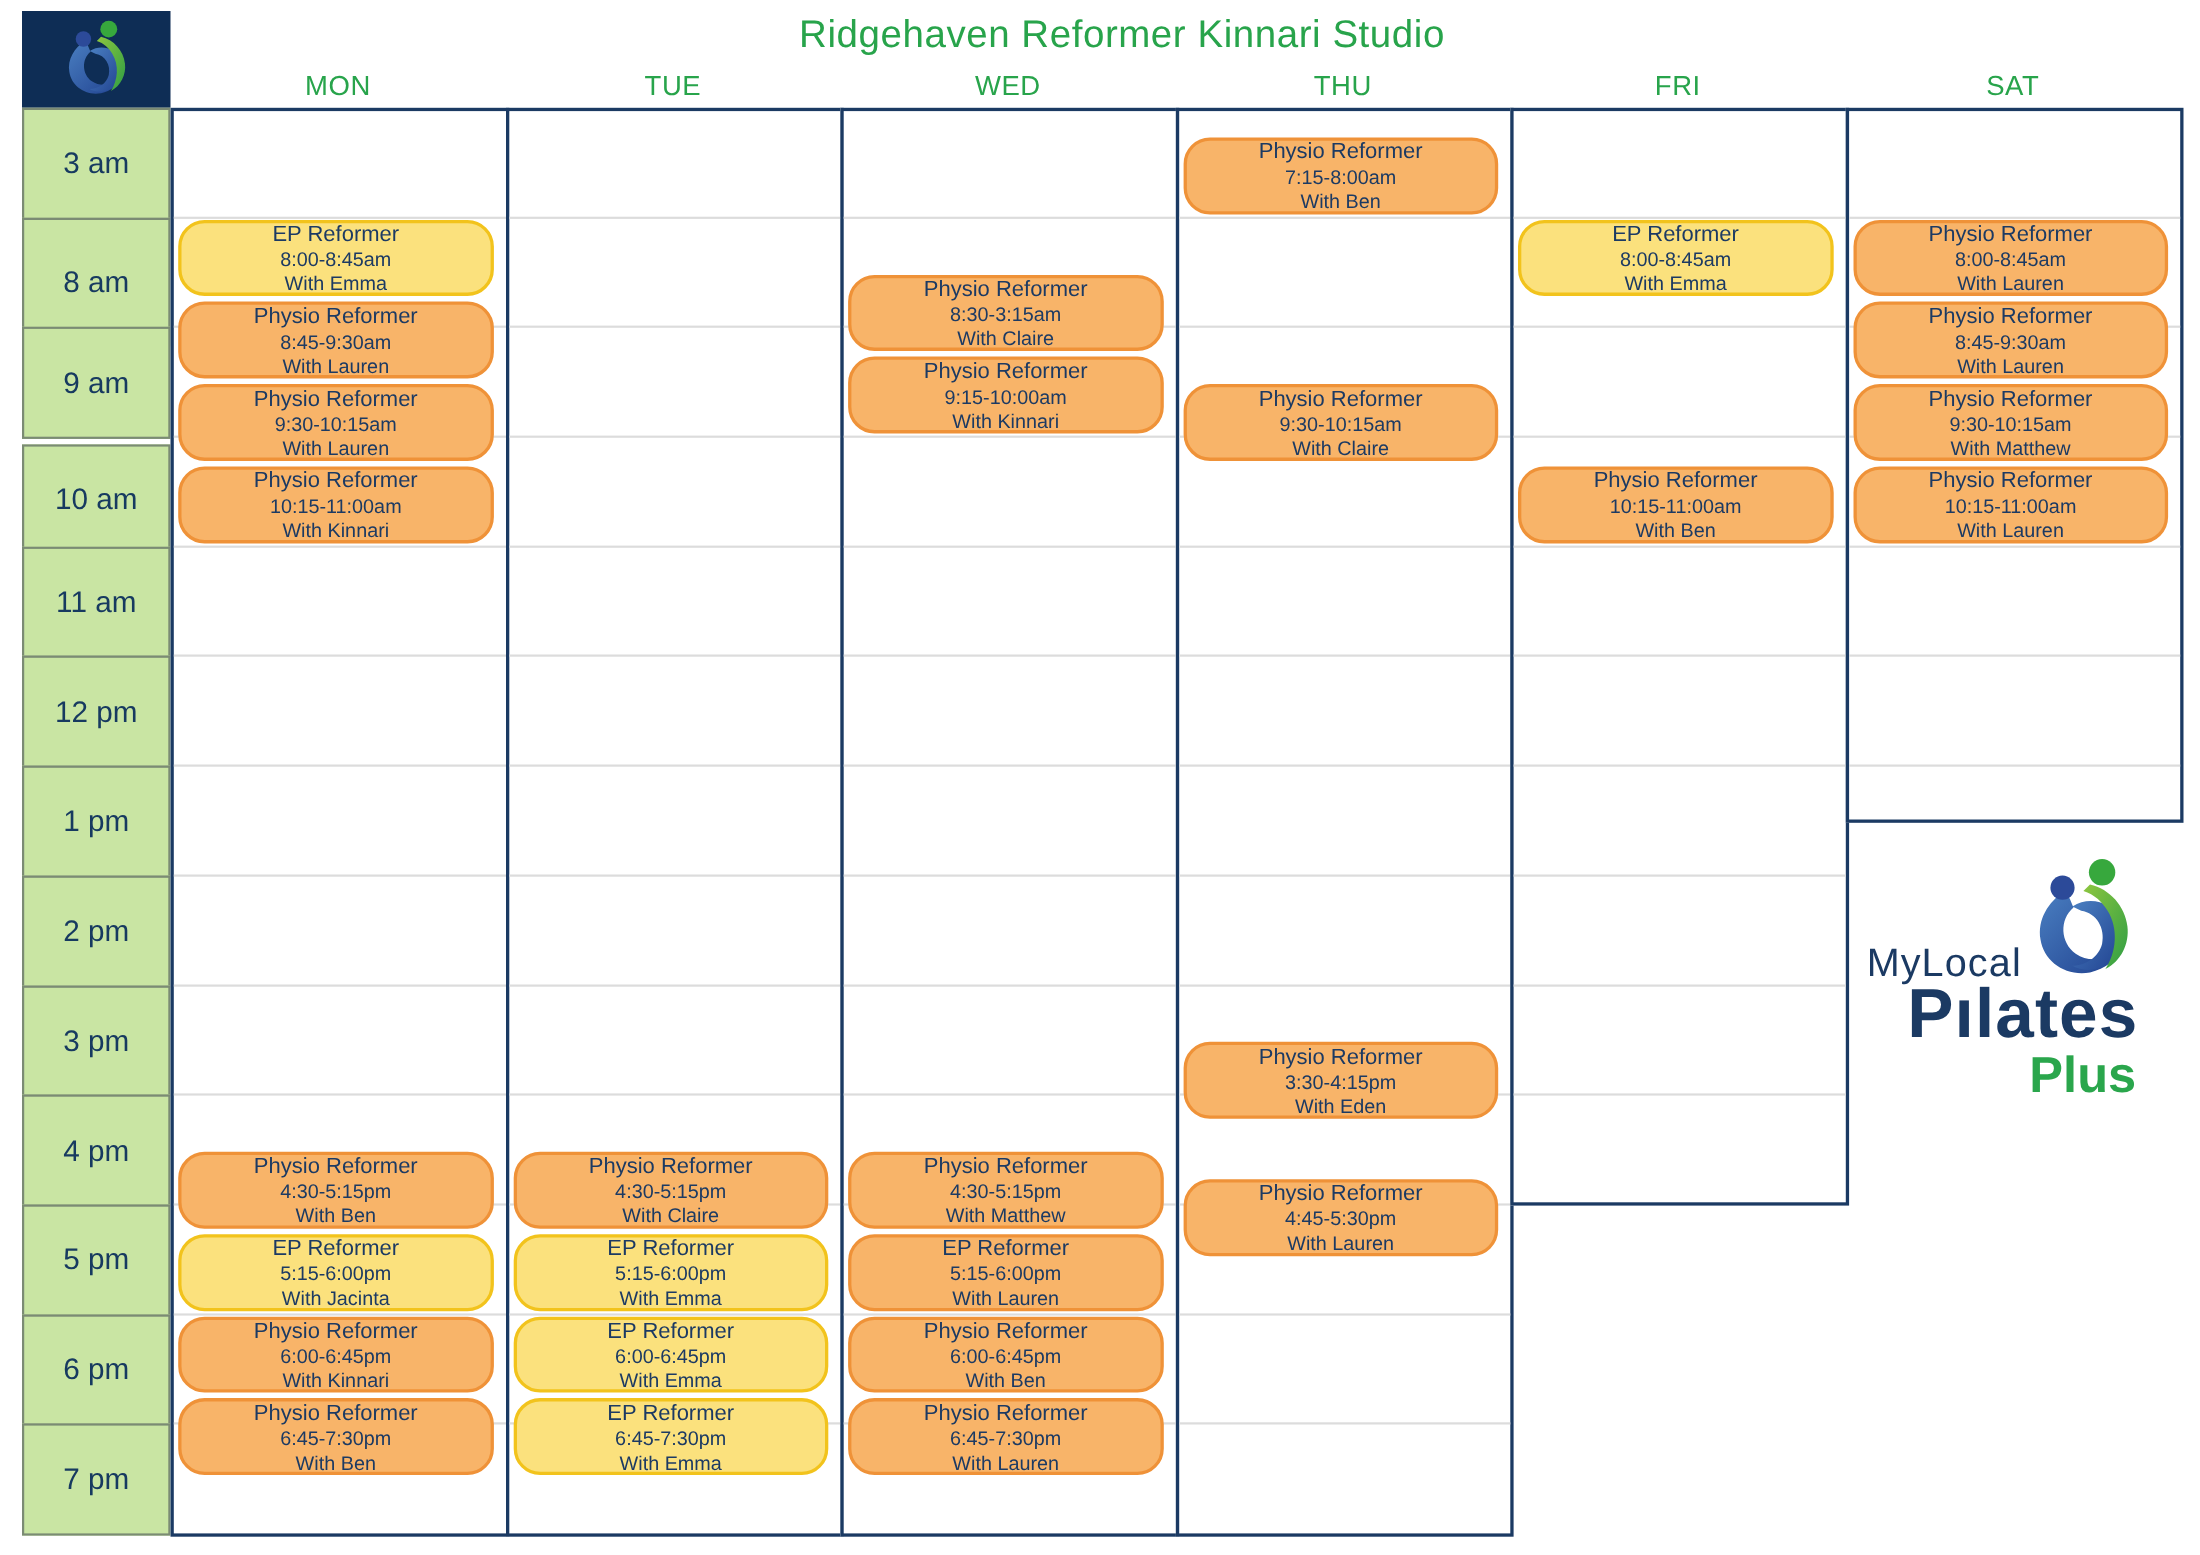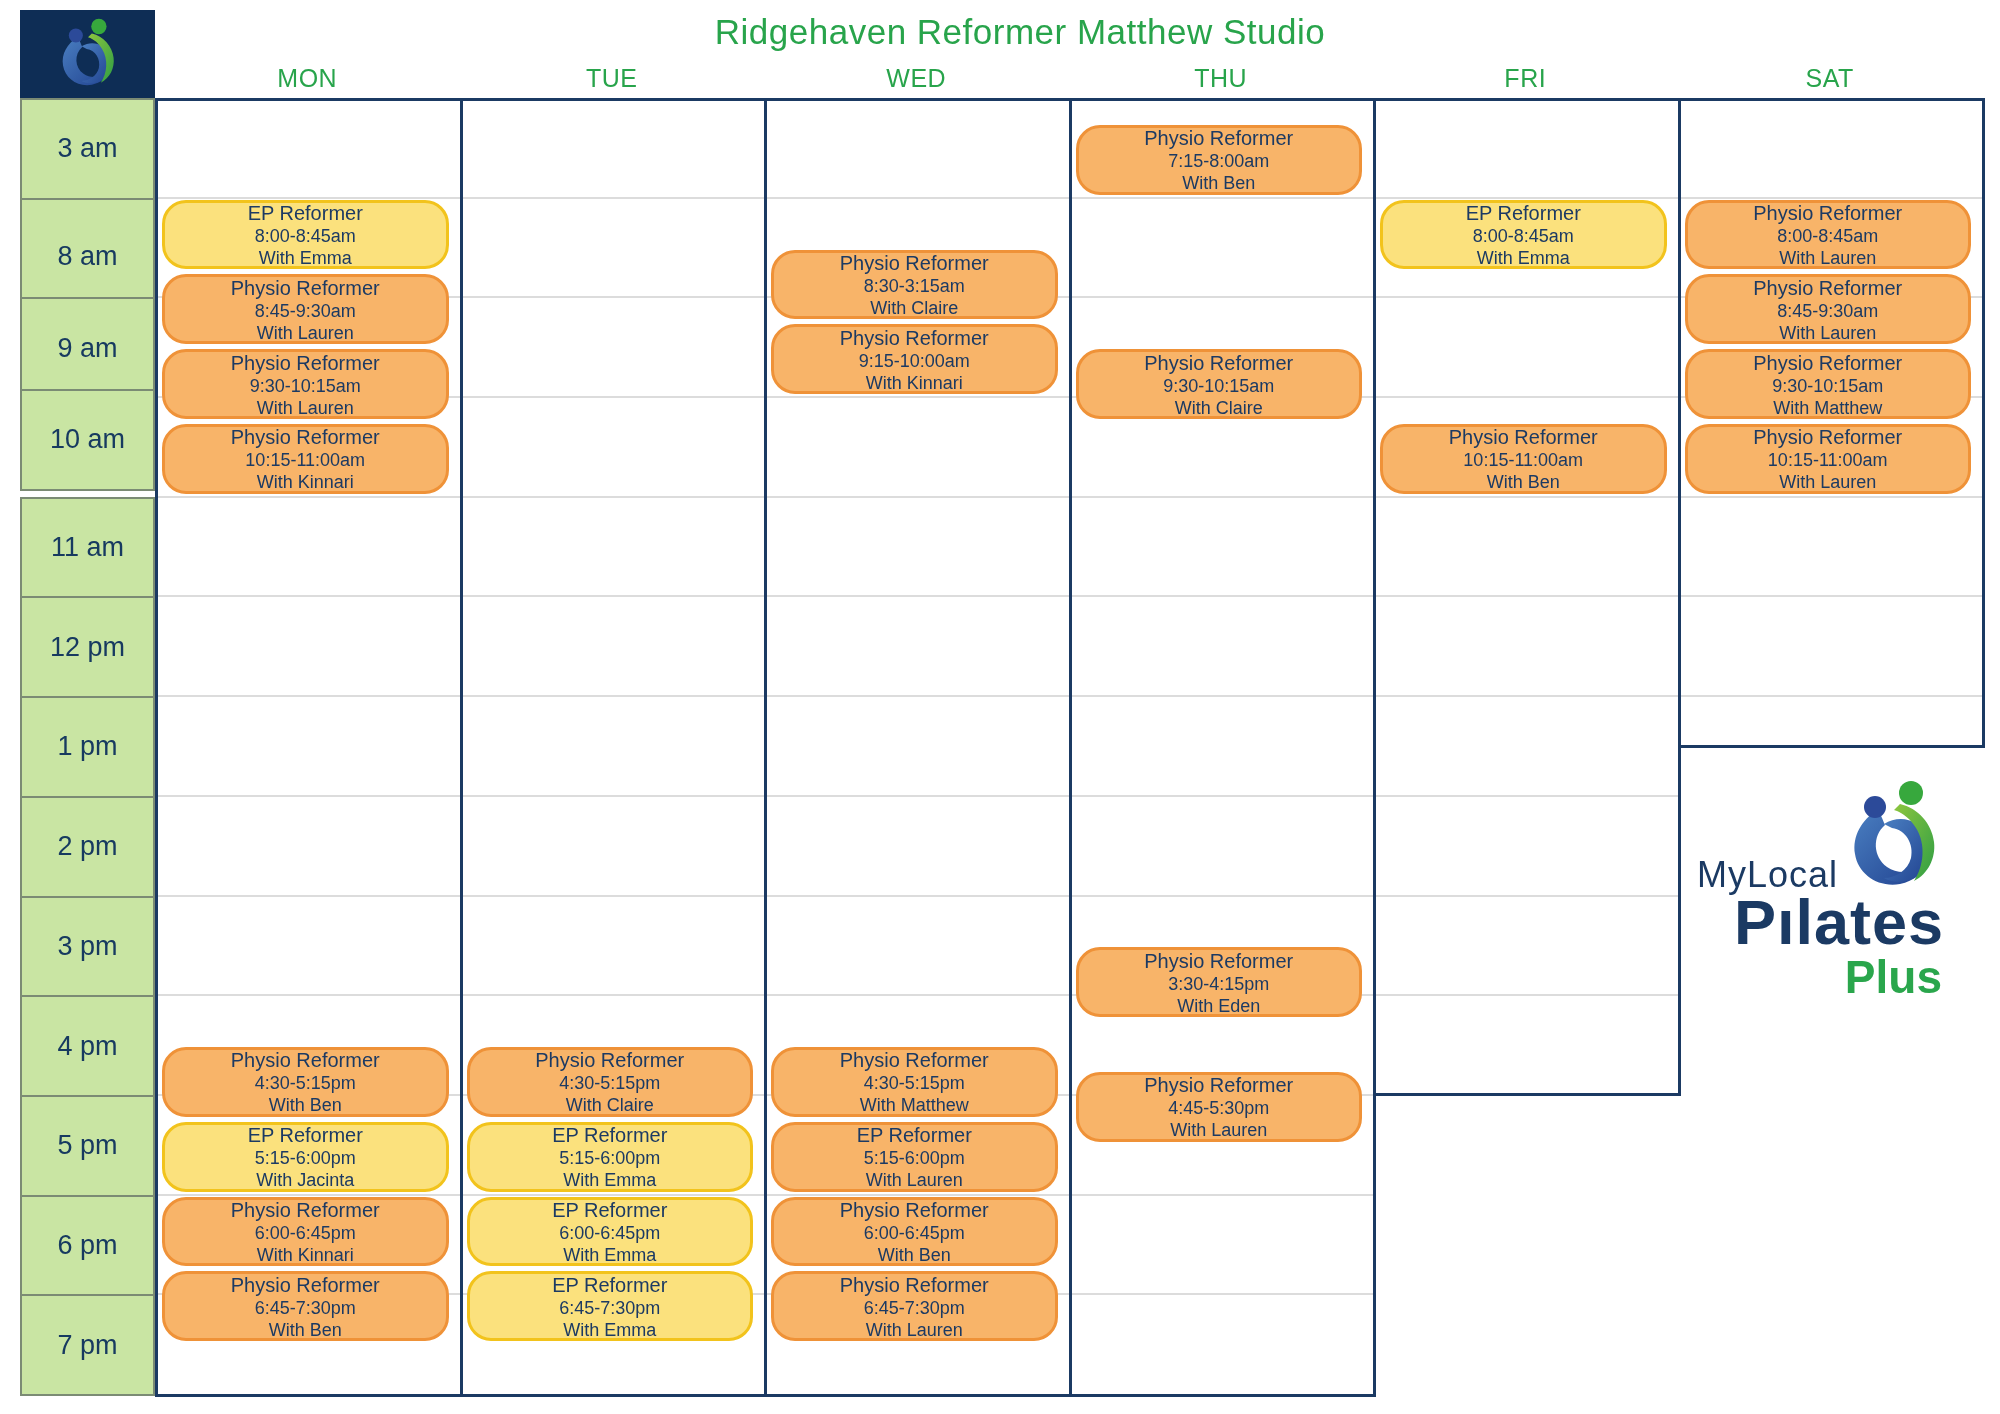--- a/index.html
+++ b/index.html
@@ -59,35 +59,35 @@
   </defs>
 </svg>
 
 <div id="stage">
   <div id="logo-box" class="abs">
     <svg width="64" height="72">
         <use href="#emblem"></use>
       </svg>
   </div>
 
-  <div id="page-title" class="abs">Ridgehaven Reformer Matthew Studio</div>
+  <div id="page-title" class="abs">Ridgehaven Reformer Kinnari Studio</div>
 
   <div id="day-headers">
       <div class="abs day-header" style="left: 155px; width: 304.5px;">MON</div>
       <div class="abs day-header" style="left: 459.5px; width: 304.5px;">TUE</div>
       <div class="abs day-header" style="left: 764px; width: 304.5px;">WED</div>
       <div class="abs day-header" style="left: 1068.5px; width: 304.5px;">THU</div>
       <div class="abs day-header" style="left: 1373px; width: 304.5px;">FRI</div>
       <div class="abs day-header" style="left: 1677.5px; width: 304.5px;">SAT</div>
     </div>
   <div id="time-rail">
       <div class="abs time-cell" style="top: 98px; height: 101.692px;">3 am</div>
       <div class="abs time-cell" style="top: 197.692px; height: 117px;">8 am</div>
       <div class="abs time-cell" style="top: 297.385px; height: 101.692px;">9 am</div>
-      <div class="abs time-cell" style="top: 389px; height: 101.692px;">10 am</div>
+      <div class="abs time-cell" style="top: 404px; height: 101.692px;">10 am</div>
       <div class="abs time-cell" style="top: 496.769px; height: 101.692px;">11 am</div>
       <div class="abs time-cell" style="top: 596.462px; height: 101.692px;">12 pm</div>
       <div class="abs time-cell" style="top: 696.154px; height: 101.692px;">1 pm</div>
       <div class="abs time-cell" style="top: 795.846px; height: 101.692px;">2 pm</div>
       <div class="abs time-cell" style="top: 895.538px; height: 101.692px;">3 pm</div>
       <div class="abs time-cell" style="top: 995.231px; height: 101.692px;">4 pm</div>
       <div class="abs time-cell" style="top: 1094.92px; height: 101.692px;">5 pm</div>
       <div class="abs time-cell" style="top: 1194.62px; height: 101.692px; text-align: center;">6 pm</div>
       <div class="abs time-cell" style="top: 1294.31px; height: 101.692px;">7 pm</div>
     </div>

